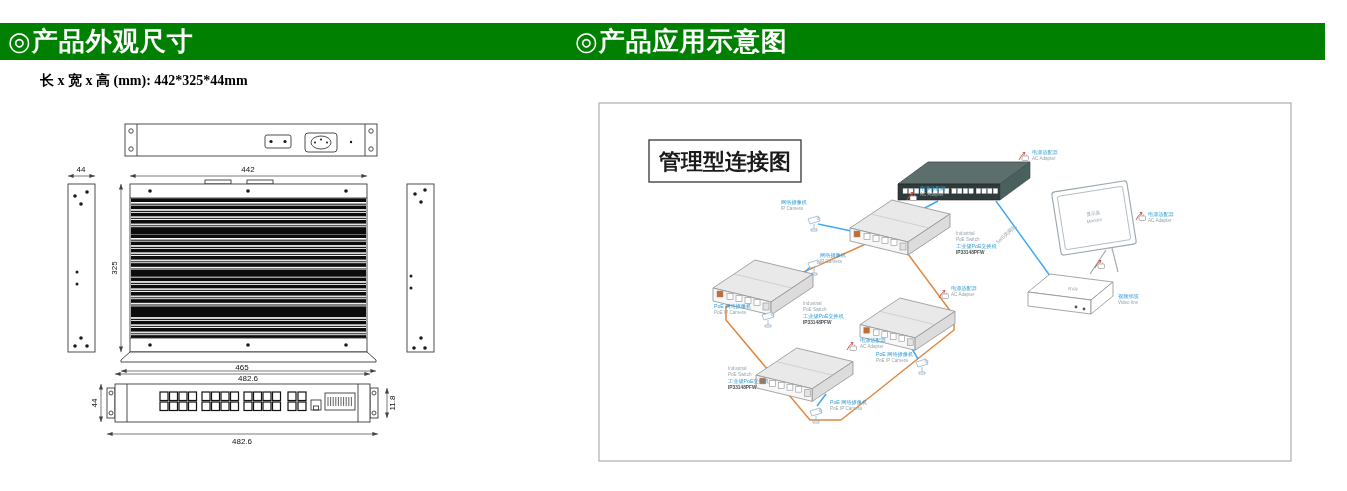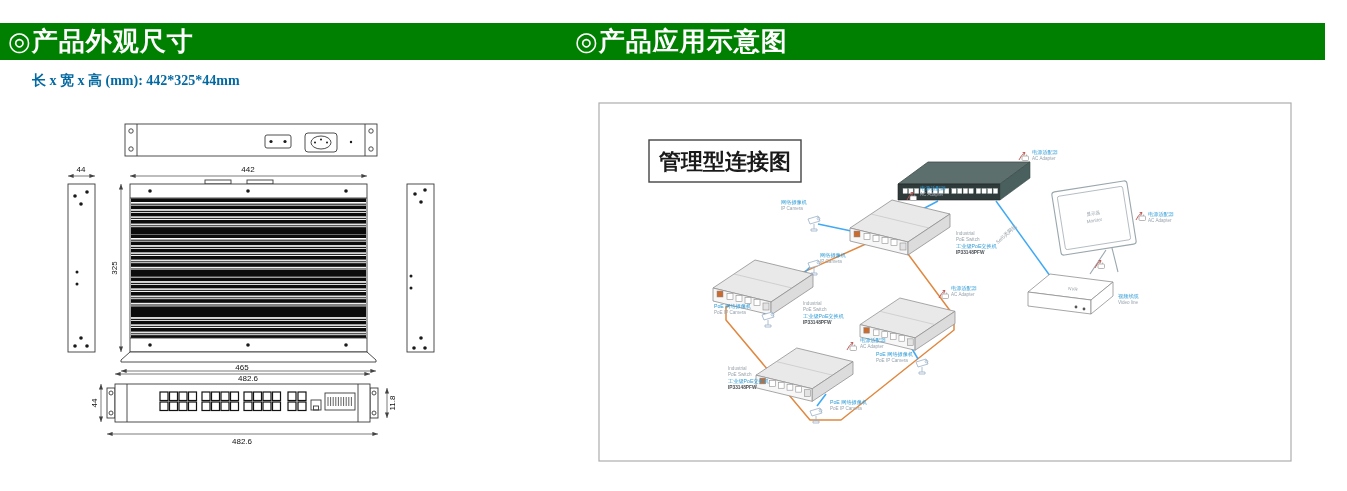--- a/index.html
+++ b/index.html
@@ -4,22 +4,22 @@
 <style>
   html,body{margin:0;padding:0;background:#fff;}
   body{width:1347px;height:491px;position:relative;overflow:hidden;
        font-family:"Liberation Sans",sans-serif;}
   .header-bar{position:absolute;left:0;top:23px;width:1325px;height:37px;
        background:#008000;display:flex;align-items:center;}
   .header-title{color:#fff;font-size:26px;font-weight:bold;letter-spacing:1px;
        font-family:"Liberation Serif","DejaVu Serif",serif;white-space:nowrap;}
   .header-title.left{margin-left:8px;}
   .header-title.right{position:absolute;left:575px;}
-  .subtitle{position:absolute;left:32px;top:72px;font-size:14px;font-weight:bold;
-       color:#0369a1;font-family:"Liberation Serif","DejaVu Serif",serif;}
+  .subtitle{position:absolute;left:40px;top:72px;font-size:14px;font-weight:bold;
+       color:#000000;font-family:"Liberation Serif","DejaVu Serif",serif;}
   svg text{font-family:"Liberation Sans",sans-serif;}
   .dim{stroke:#444;stroke-width:0.7;fill:none;}
   .dimtxt{font-size:8px;fill:#111;}
   .ln{stroke:#3a3a3a;stroke-width:0.9;fill:#fff;}
   .lnf{stroke:#3a3a3a;stroke-width:0.9;fill:none;}
   .hole{fill:#1a1a1a;stroke:none;}
   .port{fill:#fff;stroke:#111;stroke-width:1.2;}
   .cport{fill:#fff;stroke:#b9c6c4;stroke-width:0.3;}
   .diagram-border{fill:#fff;stroke:#adadad;stroke-width:1.2;}
   .titlebox{fill:#fff;stroke:#444;stroke-width:1.4;}

